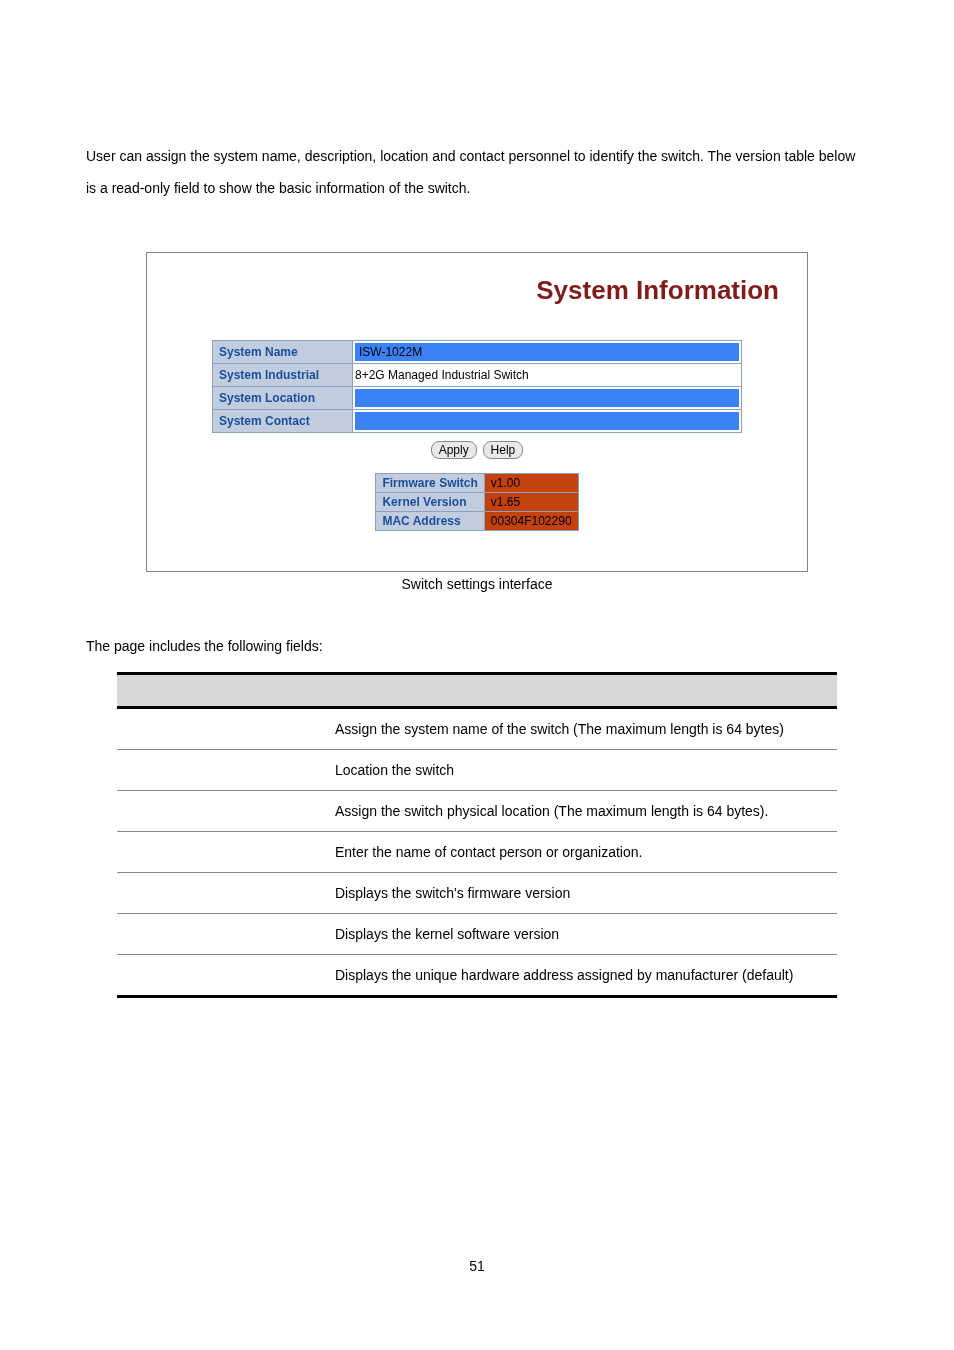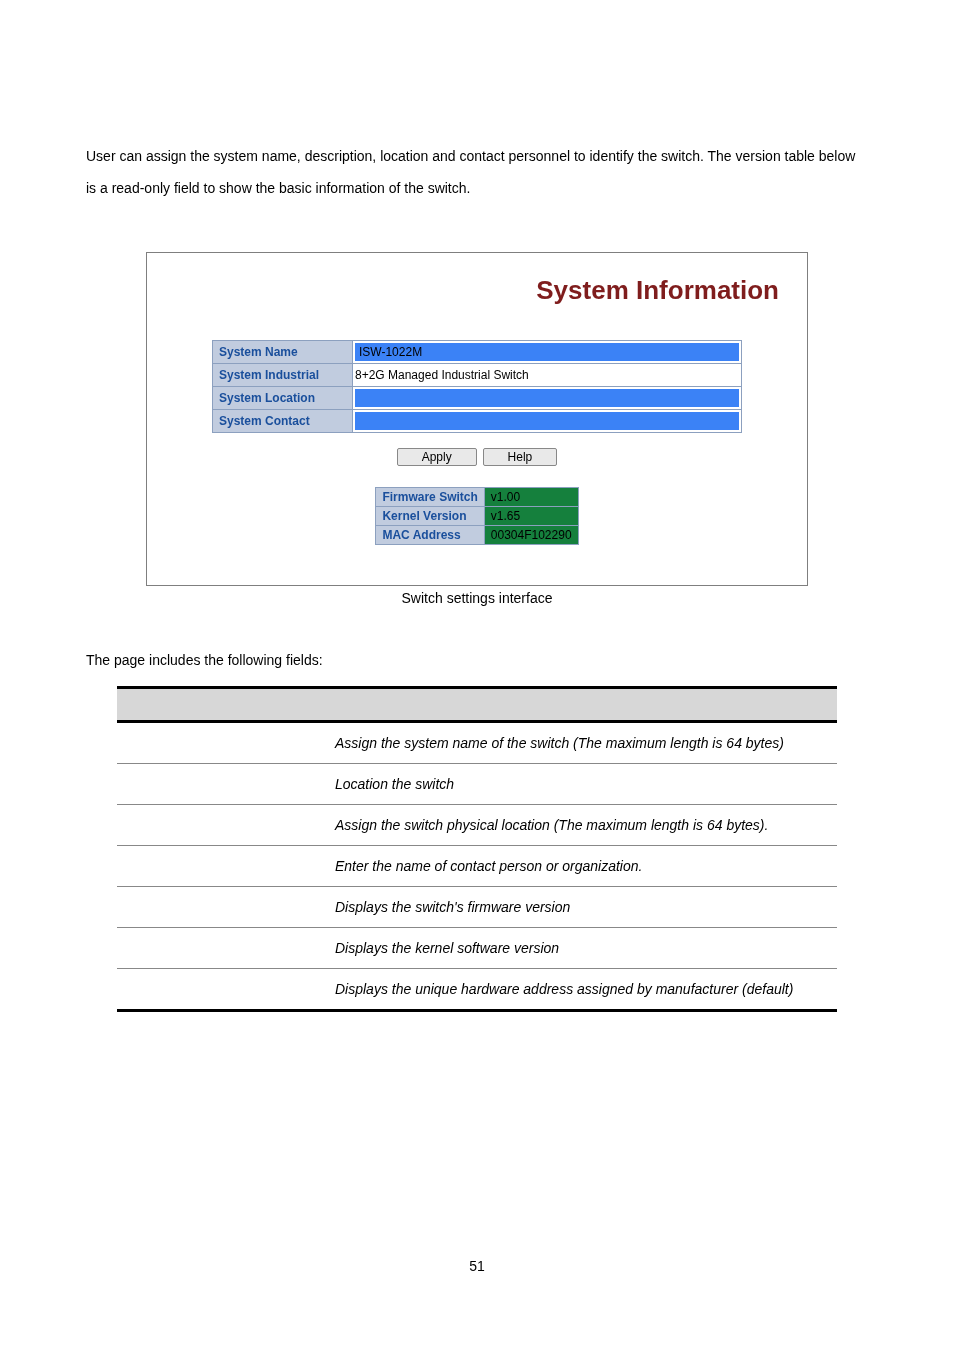--- a/index.html
+++ b/index.html
@@ -59,59 +59,58 @@
     padding: 2px 4px;
     background: #3b82f6;
   }
   .no-input-cell { padding: 4px 6px; background: #fff; }
 
   .btn-row { text-align: center; margin-top: 6px; }
   .btn {
     display: inline-block;
     font-family: Verdana, Arial, sans-serif;
     font-size: 12px;
-    padding: 1px 24px;
+    padding: 1px 7px;
     background: #e9e9e9;
     border: 1px solid #888;
-    border-radius: 2px;
+    border-radius: 8px;
     cursor: pointer;
-    margin: 7px 1px;
+    margin: 0 1px;
   }
 
   .version-table {
     border-collapse: collapse;
     margin: 14px auto 0 auto;
     font-family: Verdana, Arial, sans-serif;
     font-size: 12px;
   }
   .version-table th {
     background: #c1ccdf;
     color: #1a4f9c;
     font-weight: bold;
     text-align: left;
     padding: 2px 6px;
     border: 1px solid #8ca0bf;
     white-space: nowrap;
   }
   .version-table td {
     border: 1px solid #8ca0bf;
     padding: 2px 6px;
-    background: #15803d;
+    background: #c2410c;
     min-width: 90px;
   }
 
   .caption { text-align: center; margin-bottom: 46px; }
   .fields-intro { margin-bottom: 18px; }
 
   .fields-table {
     width: 720px;
     margin: 0 auto;
     border-collapse: collapse;
     font-size: 14px;
-    font-style: italic;
   }
   .fields-table thead tr {
     border-top: 3px solid #000;
     border-bottom: 3px solid #000;
   }
   .fields-table thead th {
     background: #d7d7d7;
     height: 34px;
   }
   .fields-table thead th:first-child { width: 210px; }

